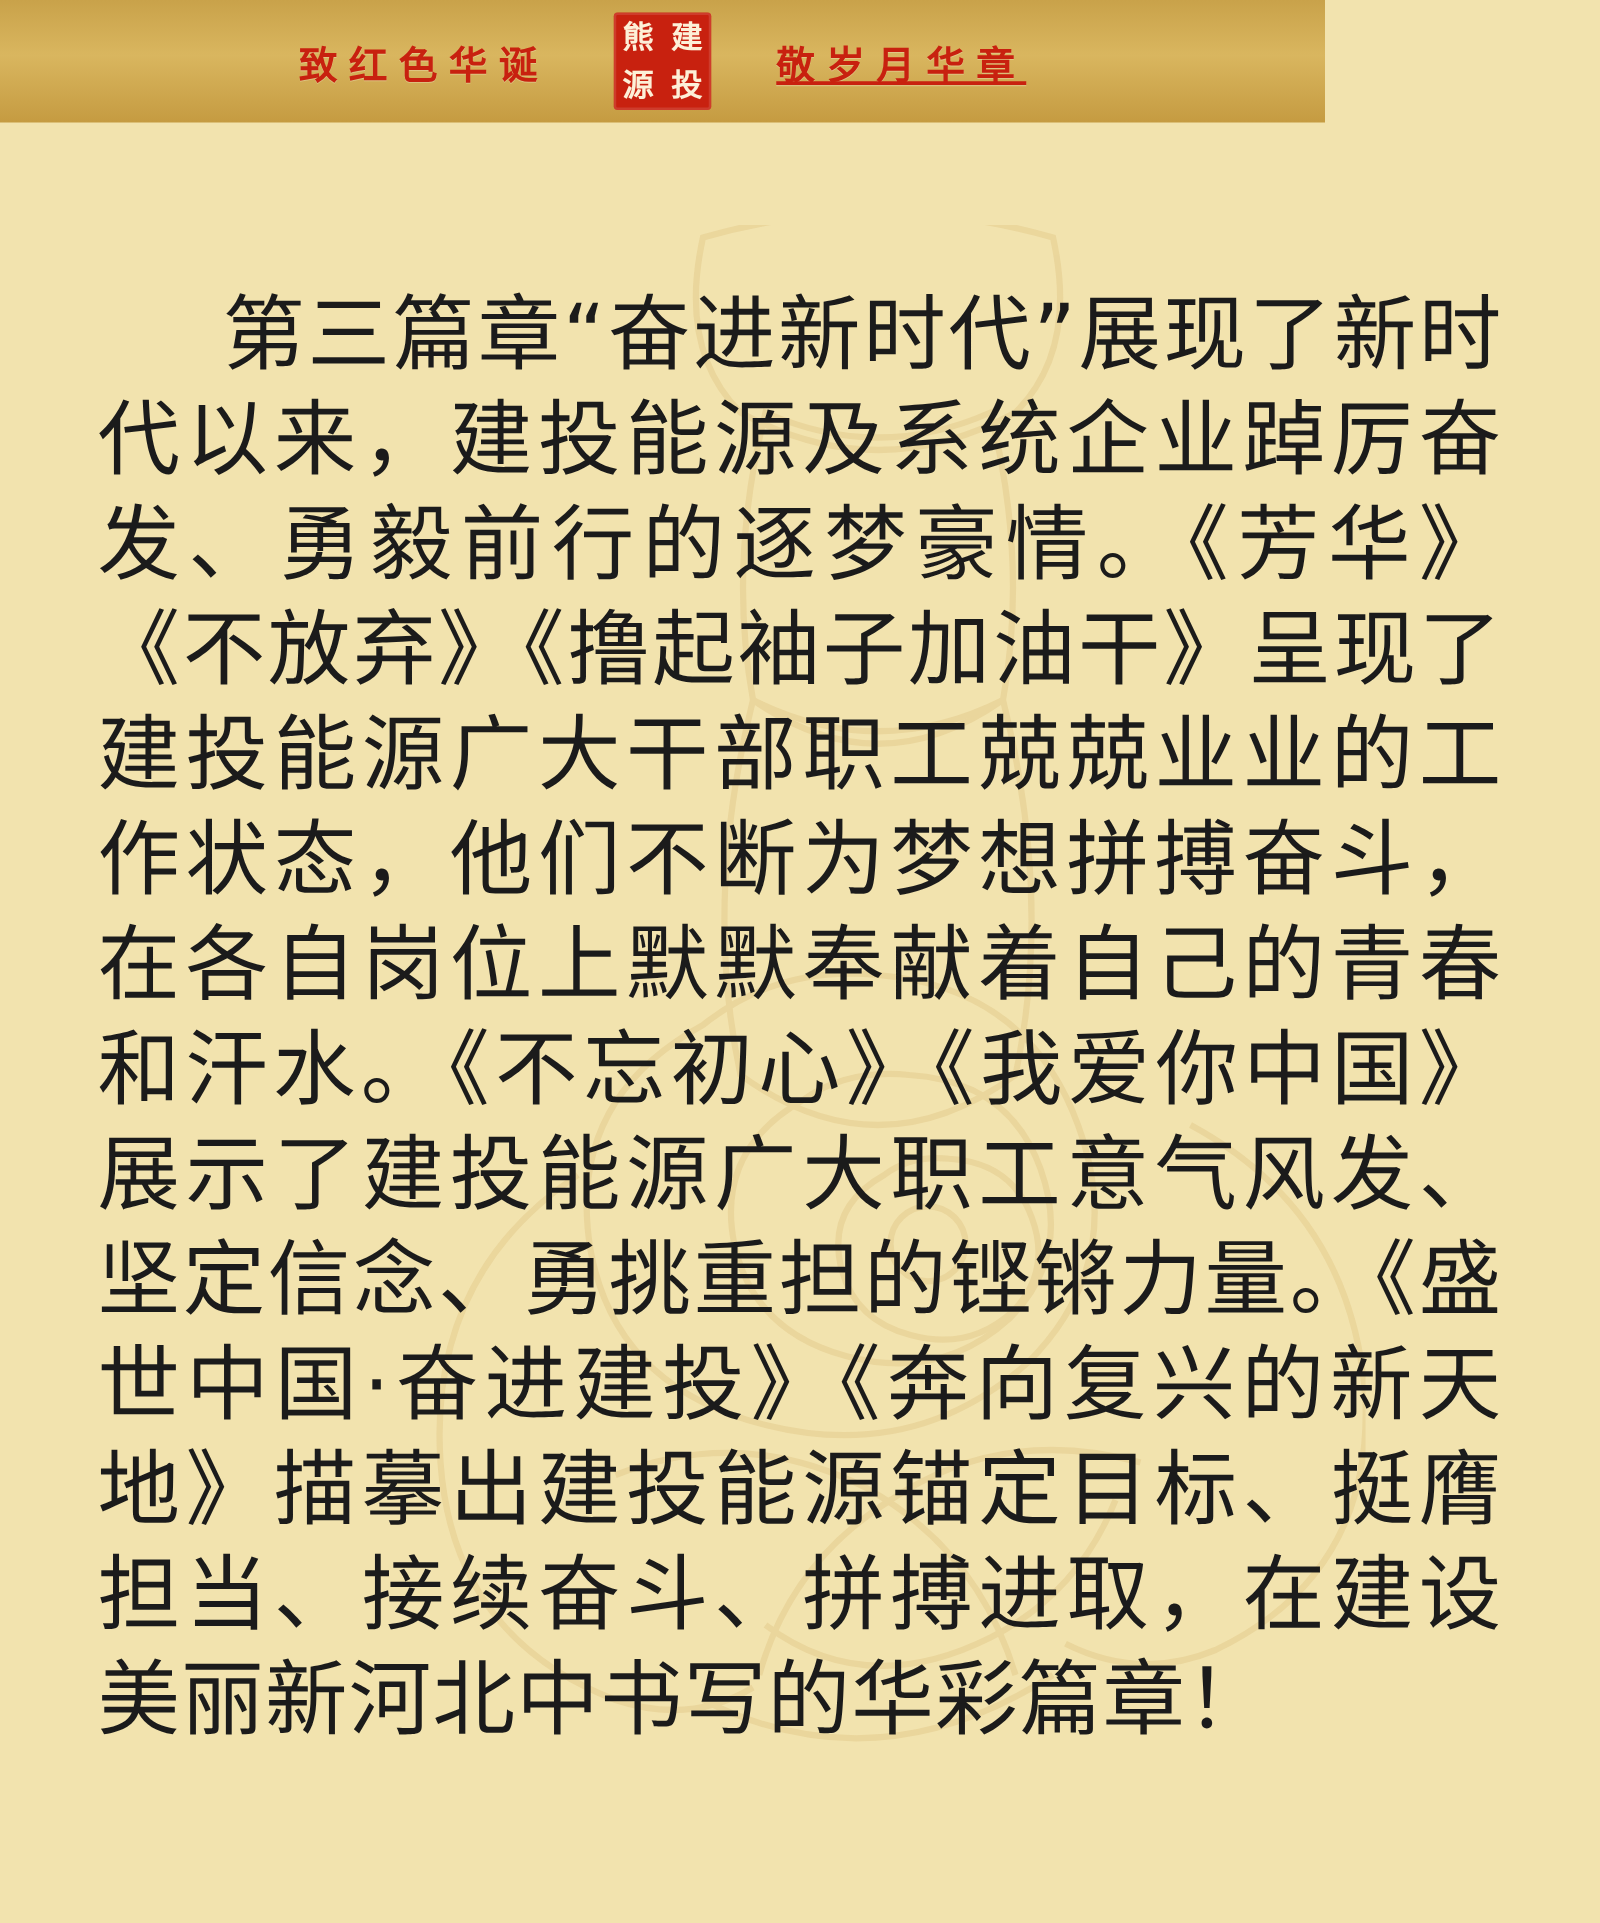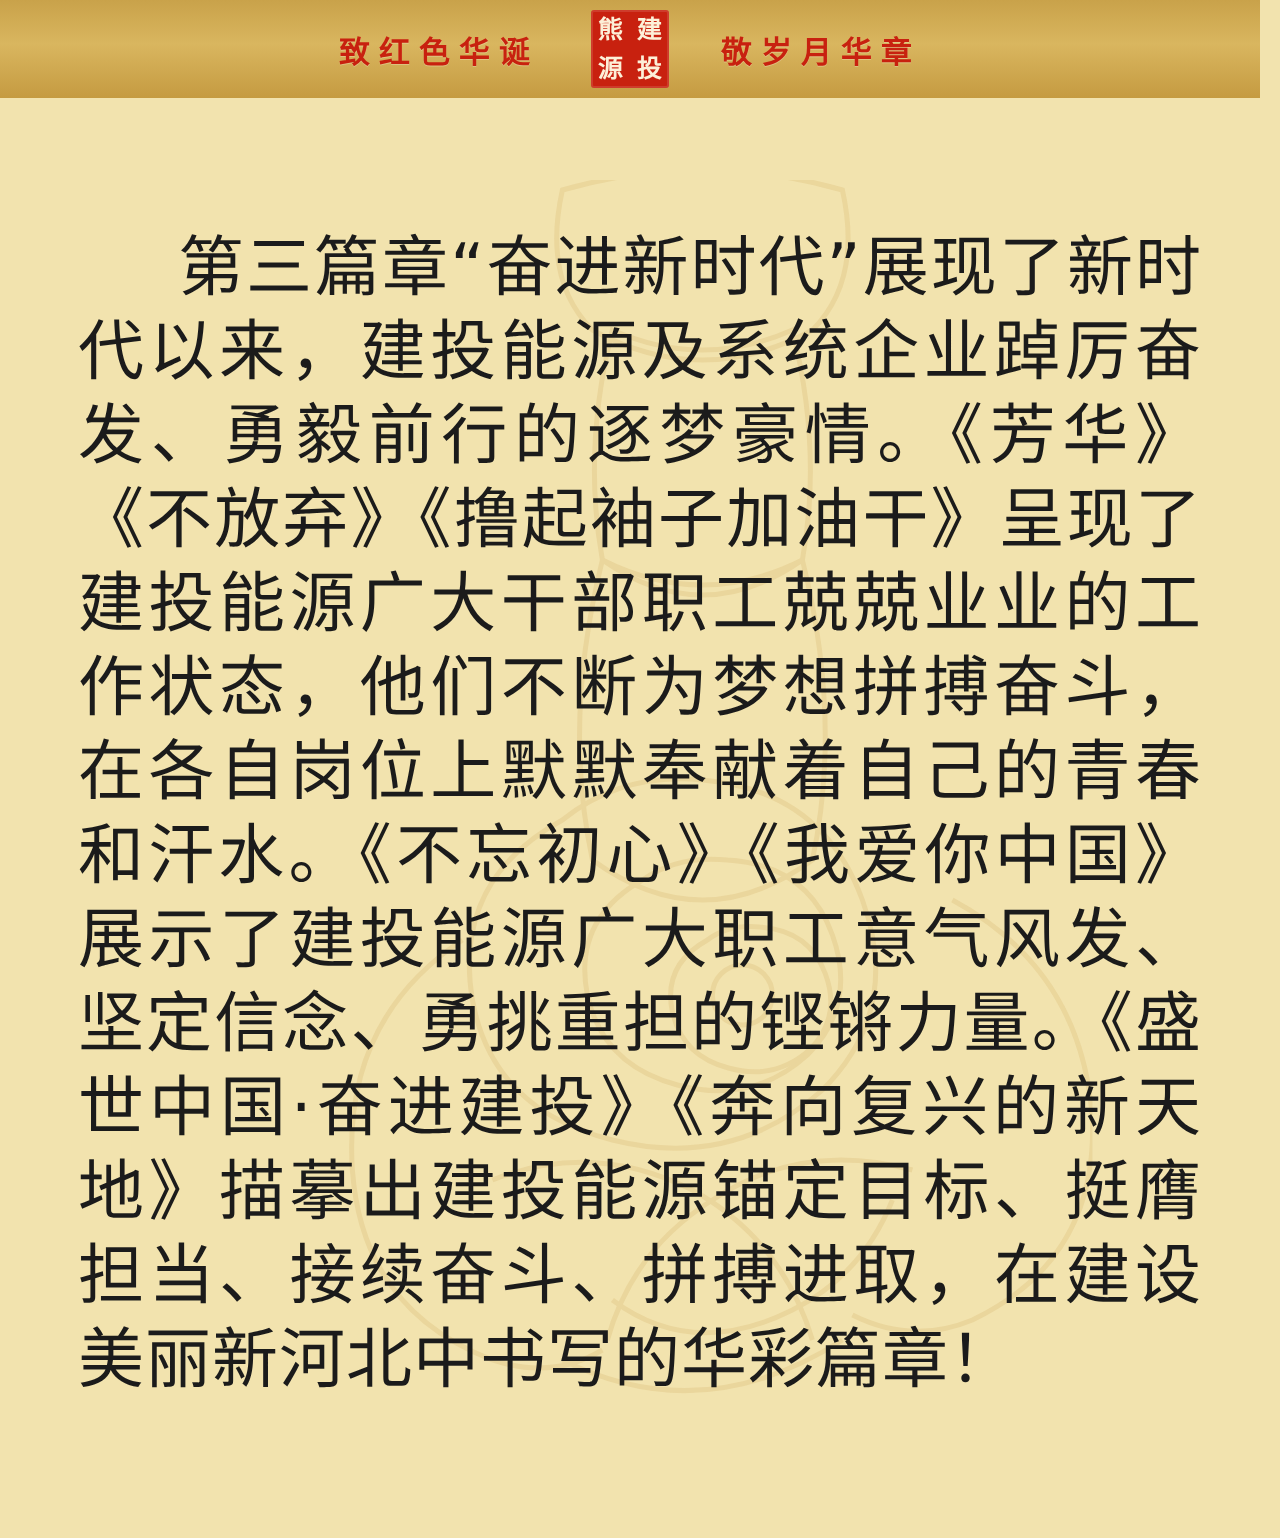--- a/index.html
+++ b/index.html
@@ -10,21 +10,21 @@
     width: 1280px;
     height: 1538px;
     background: #f2e3ae;
     font-family: "Liberation Sans", sans-serif;
     overflow: hidden;
     position: relative;
   }
 
   
   .header {
-    width: 1260px;
+    width: 1060px;
     height: 98px;
     background: linear-gradient(180deg, #c9a24a 0%, #d9b65f 45%, #c59b41 100%);
     display: flex;
     align-items: center;
     justify-content: center;
     gap: 0px;
     position: relative;
     box-sizing: border-box;
   }
   .header-text {
@@ -33,20 +33,21 @@
     letter-spacing: 9px;
     font-weight: 700;
     white-space: nowrap;
     text-shadow: 0 1px 0 rgba(255,255,255,0.25);
   }
   .header-text.left {
     margin-right: 52px;
   }
   .header-text.right {
     margin-left: 52px;
+    text-decoration: underline;
   }
   .seal {
     width: 78px;
     height: 78px;
     background: #c8210f;
     border-radius: 3px;
     display: grid;
     grid-template-columns: 1fr 1fr;
     grid-template-rows: 1fr 1fr;
     align-items: center;

